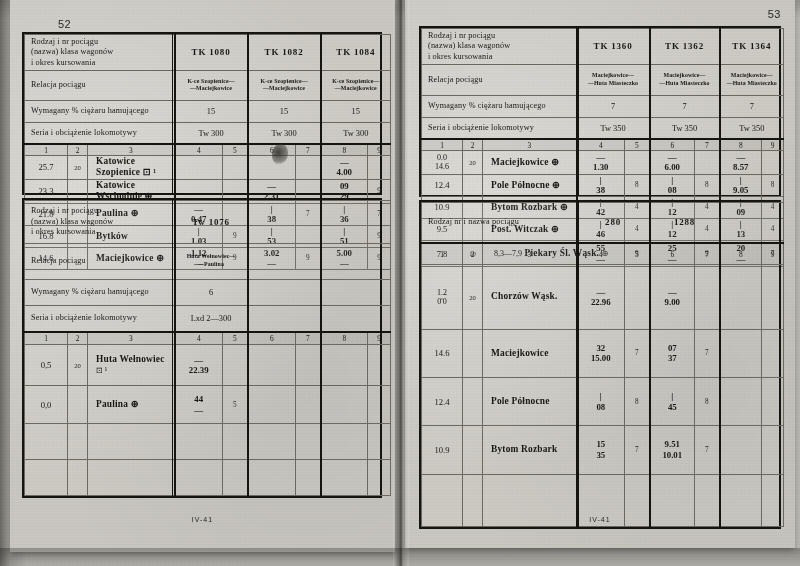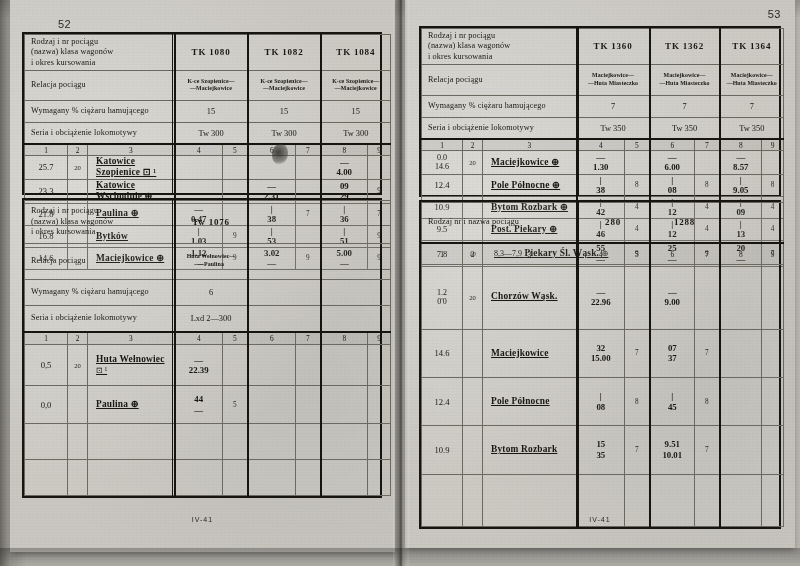--- a/index.html
+++ b/index.html
@@ -86,21 +86,21 @@
     background:rgba(0,0,0,.045);
   }
   .thick-top td{border-top:2px solid #17150f;}
 
   
   .km{text-align:center;font-size:8.6px;font-family:"Liberation Serif",serif;}
   .km .sub{display:block;font-size:8px;}
   .pct{text-align:center;font-size:6.6px;color:#2a2824;}
   .stn{
     font-size:9.4px;font-weight:bold;padding-left:8px;line-height:1.22;
-    letter-spacing:.2px;white-space:nowrap;text-decoration:underline;
+    letter-spacing:.2px;white-space:nowrap;
   }
   .stn .small{font-weight:normal;font-size:8px;letter-spacing:0;}
   .time{
     text-align:center;font-size:8.8px;font-weight:bold;line-height:1.2;
     font-family:"Liberation Serif",serif;
   }
   .time .t1,.time .t2{display:block;}
   .hold{text-align:center;font-size:7.2px;color:#2b2925;}
   .fold{text-align:center;font-size:7.6px;padding-left:3px;}
 
@@ -539,21 +539,21 @@
             <td class="hold">4</td>
             <td class="time vsep">
               <span class="t1">|</span>
                 <span class="t2">09</span>
               </td>
             <td class="hold">4</td>
           </tr>
           <tr style="height:22px">
             <td class="km">9.5</td>
             <td class="pct"></td>
-            <td class="stn">Post. Piekary ⊕</td>
+            <td class="stn">Post. Witczak ⊕</td>
             <td class="time vsep">
               <span class="t1">|</span>
                 <span class="t2">46</span>
               </td>
             <td class="hold">4</td>
             <td class="time vsep">
               <span class="t1">|</span>
                 <span class="t2">12</span>
               </td>
             <td class="hold">4</td>

